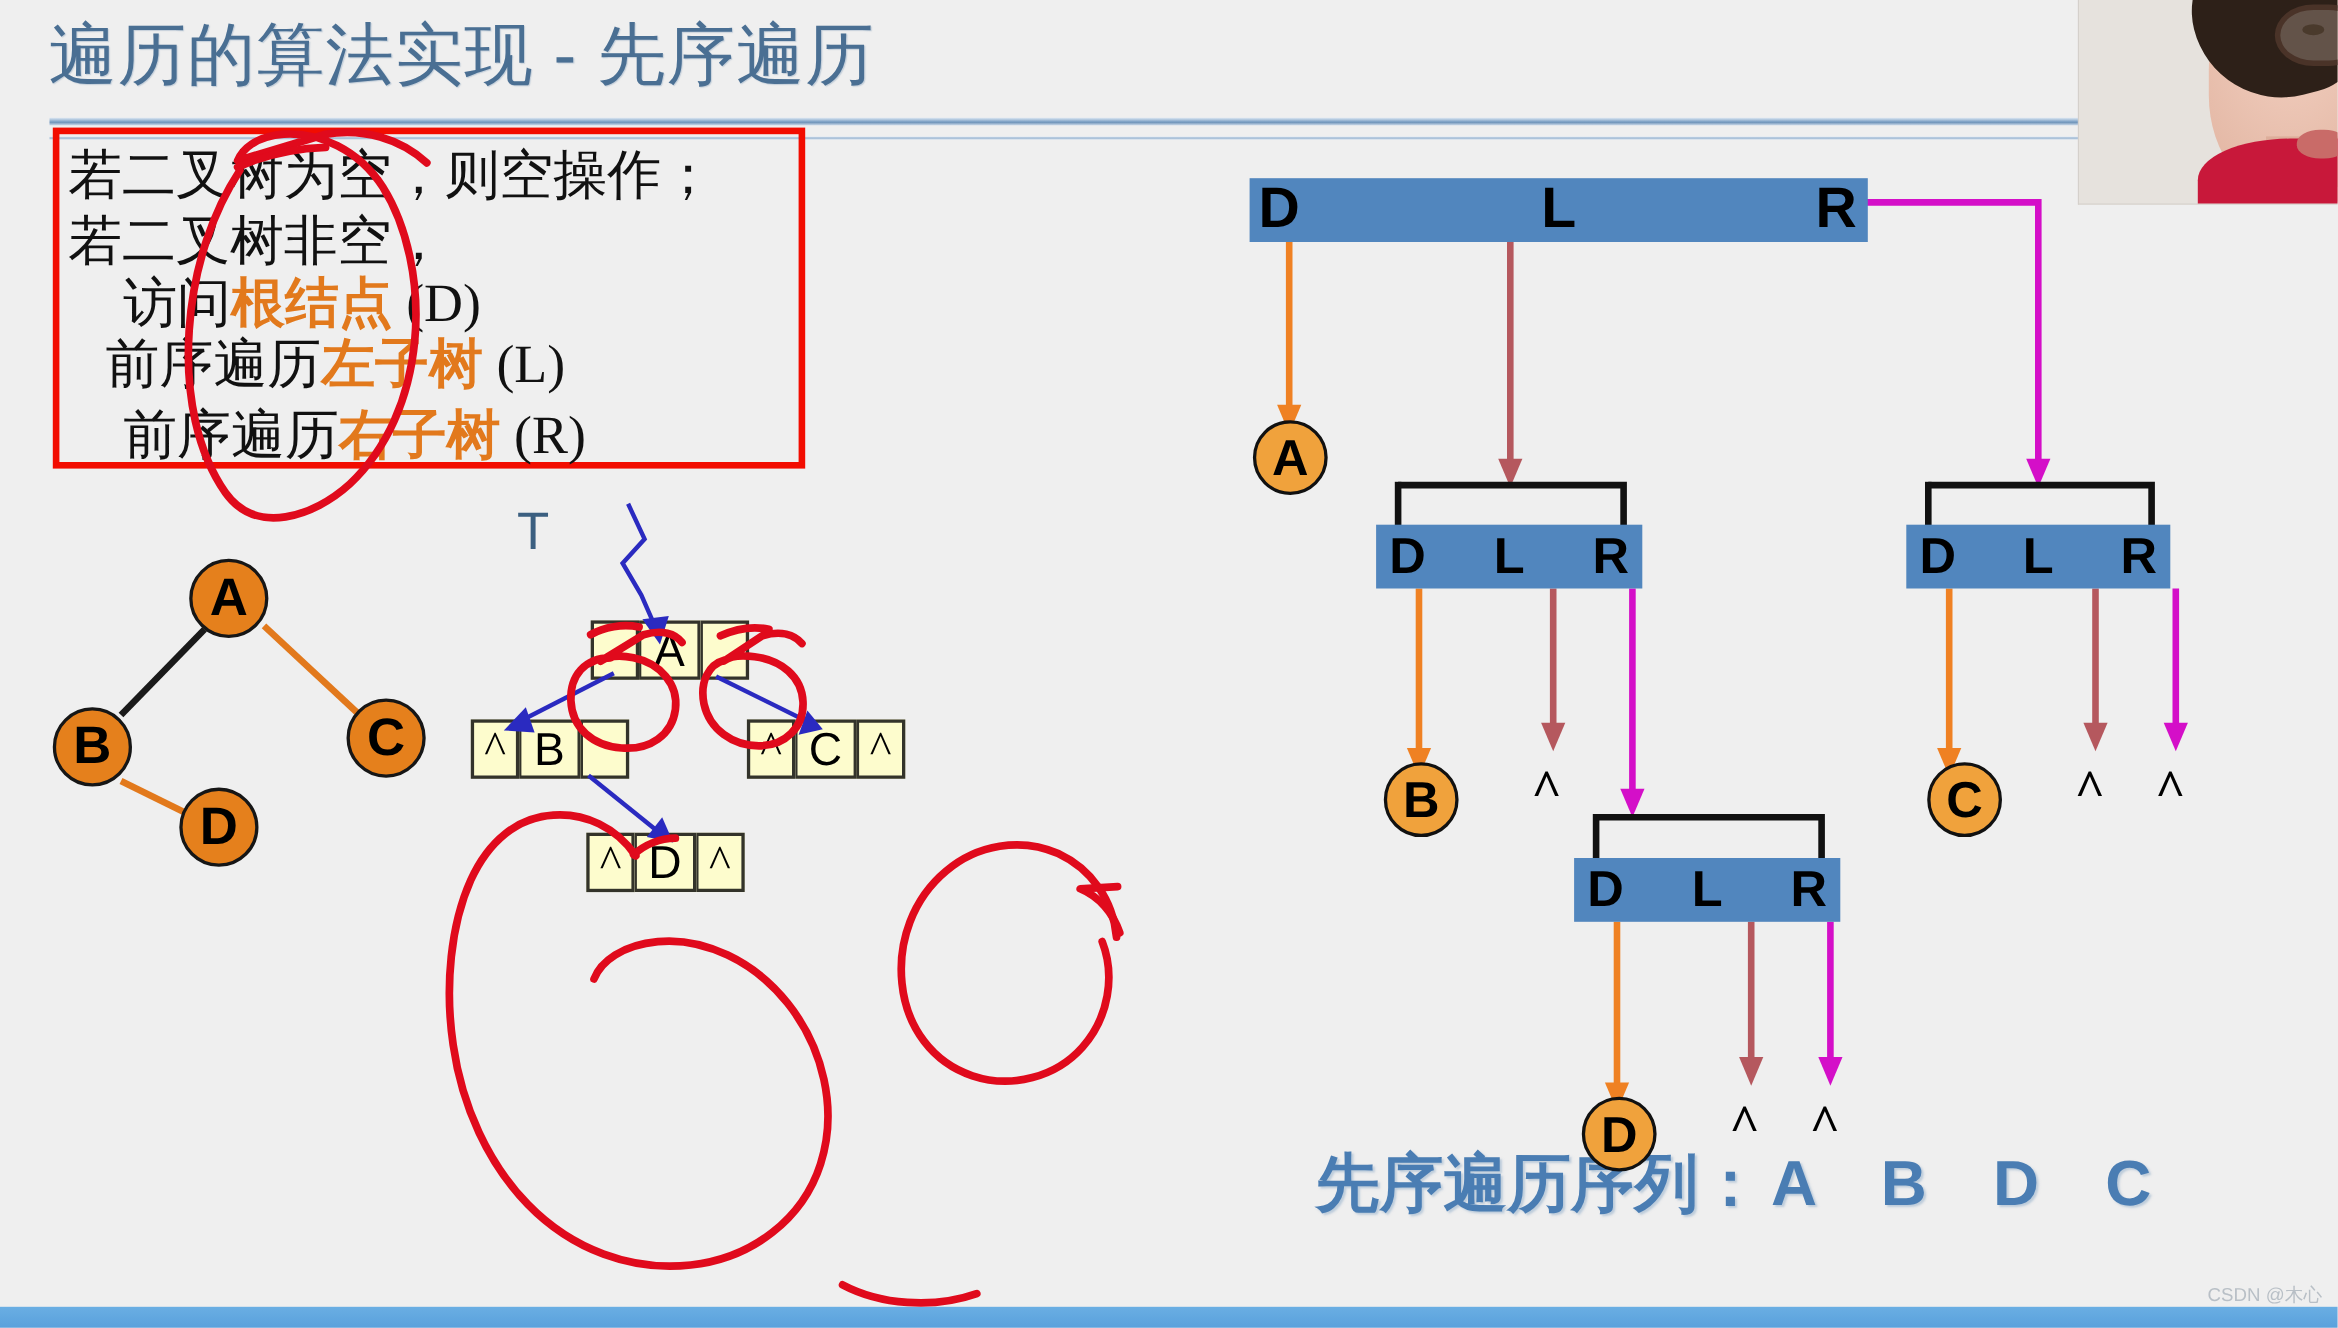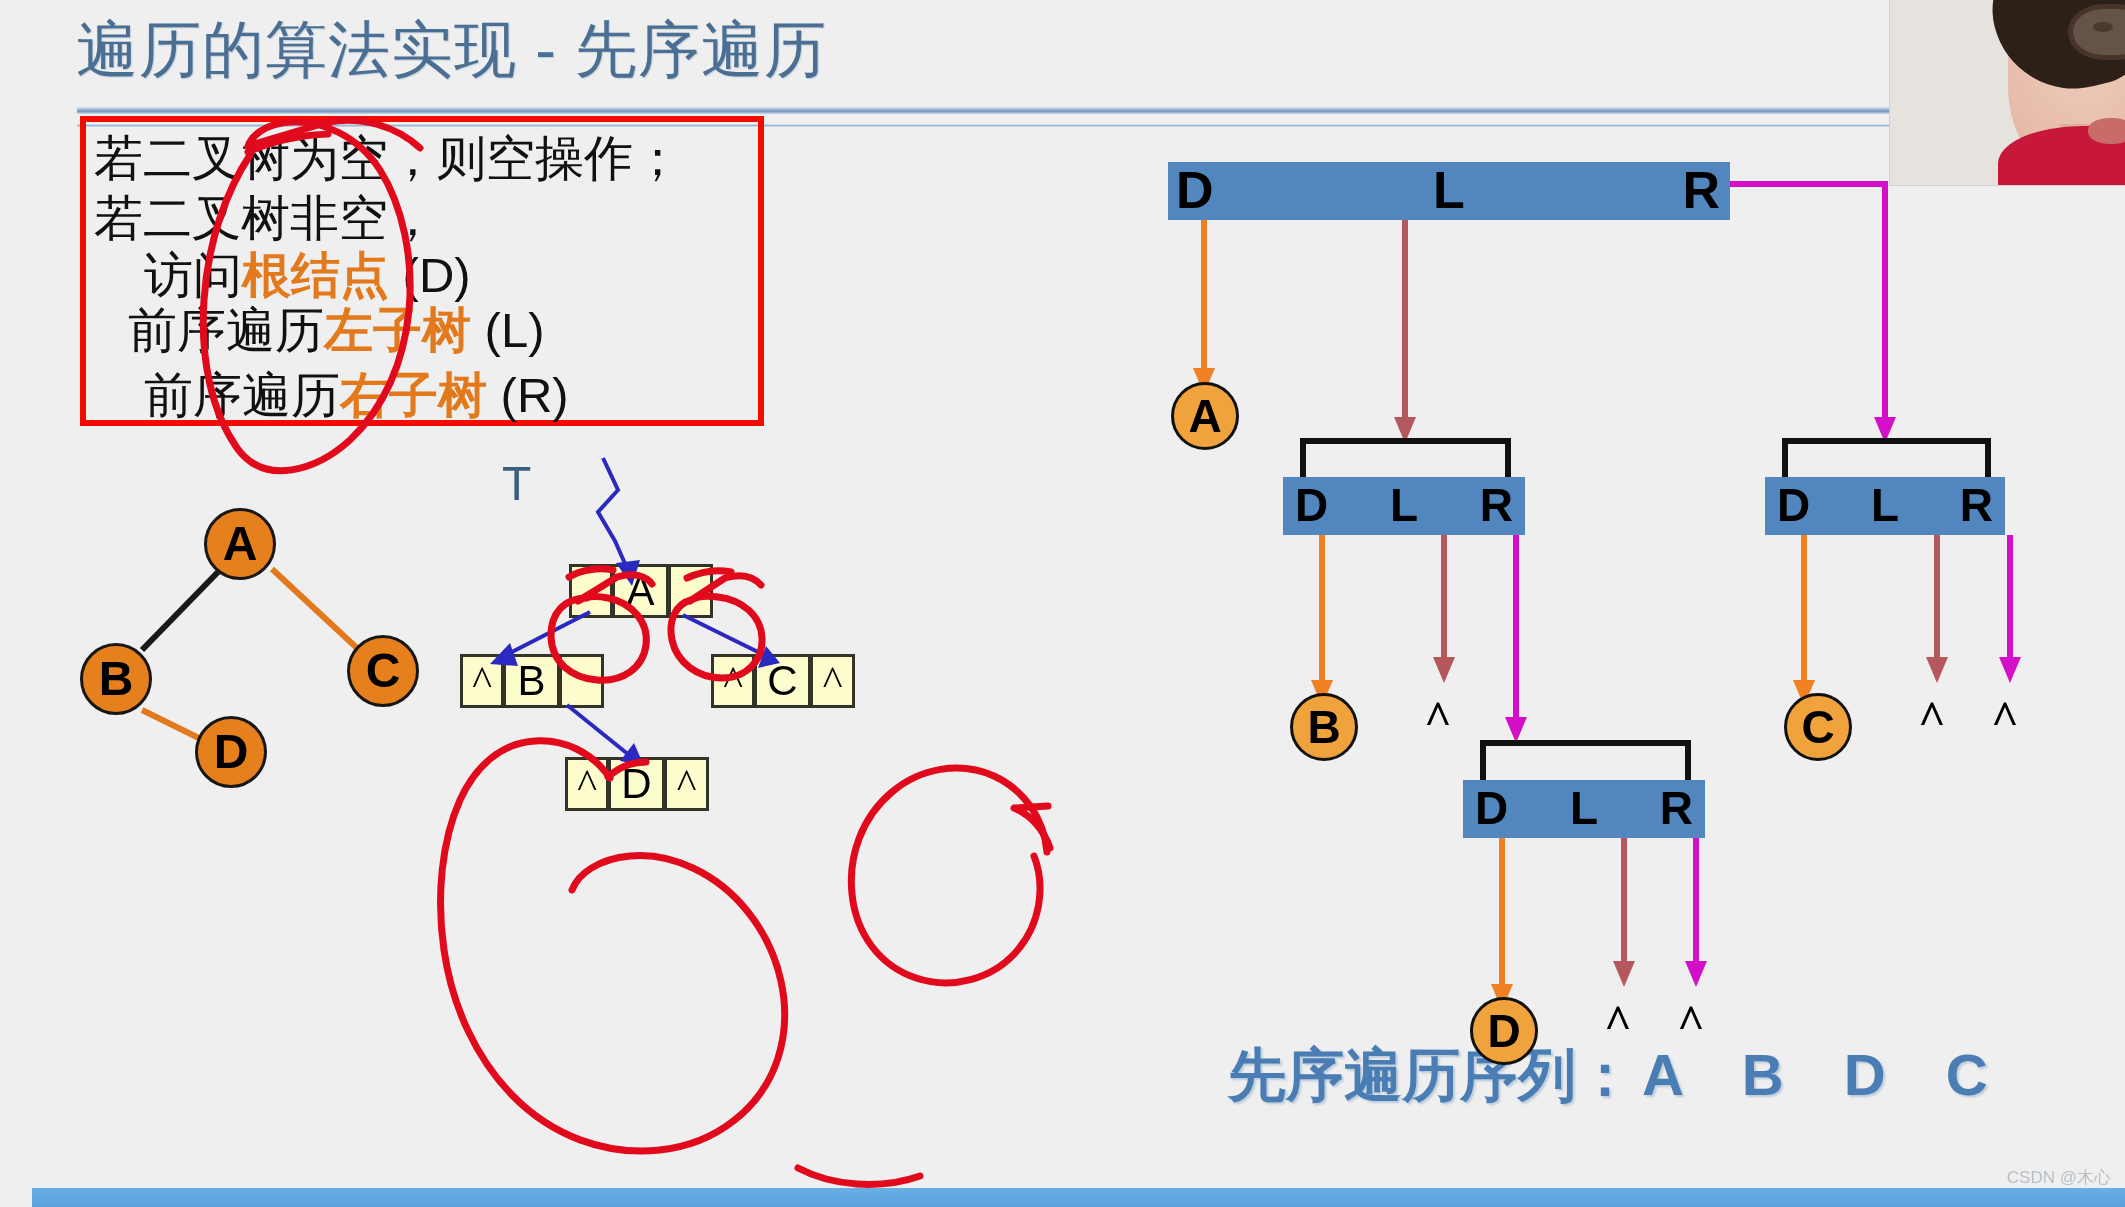--- a/index.html
+++ b/index.html
@@ -8,21 +8,20 @@
   }
   body {
     width: 2125px; height: 1207px;
     position: relative;
     overflow: hidden;
     font-family: "Liberation Sans", sans-serif;
   }
   #slide {
     position: absolute; inset: 0;
     background: #efefef;
-    margin-left: 32px;
   }
 
   
   #title {
     position: absolute;
     left: 44px; top: 8px;
     font-size: 62px;
     font-weight: 400;
     color: #4a6f93;
     letter-spacing: 1px;
@@ -48,20 +47,21 @@
     border: 6px solid #f20c00;
     box-sizing: border-box;
     background: transparent;
   }
   .rule-line {
     position: absolute;
     font-size: 49px;
     color: #111;
     white-space: nowrap;
     letter-spacing: 0px;
+    font-family: Liberation Serif, serif;
   }
   .rule-line .hl { color: #e2791c; font-weight: bold; }
   #rl1 { left: 62px;  top: 126px; }
   #rl2 { left: 62px;  top: 186px; }
   #rl3 { left: 112px; top: 243px; }
   #rl4 { left: 96px; top: 298px; }
   #rl5 { left: 112px; top: 363px; }
 
   
   .tnode {

